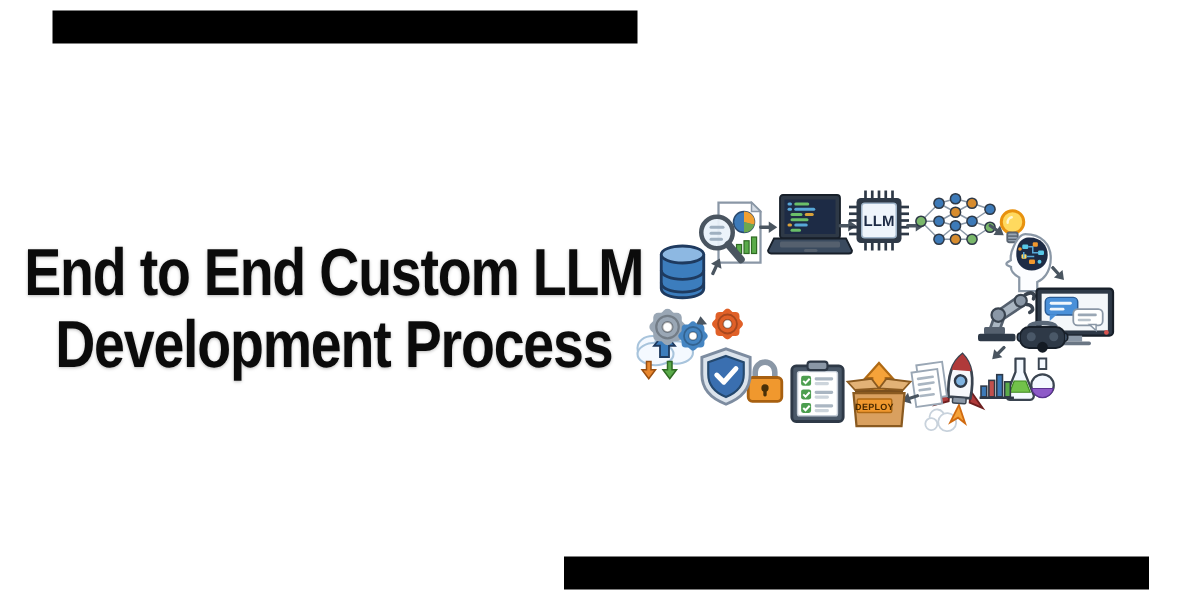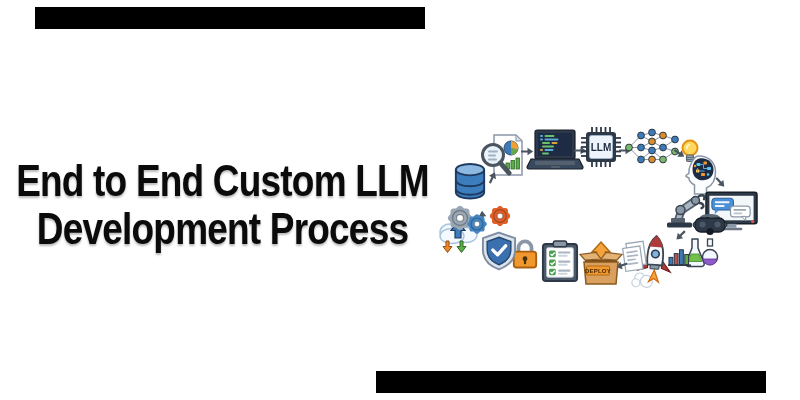--- a/index.html
+++ b/index.html
@@ -5,21 +5,21 @@
   html,body{margin:0;padding:0;}
   body{width:800px;height:400px;background:#ffffff;position:relative;overflow:hidden;
        font-family:"Liberation Sans",sans-serif;}
   .bar{position:absolute;background:#000;}
   #bar-top{left:35px;top:7px;width:390px;height:22px;}
   #bar-bottom{left:376px;top:371px;width:390px;height:22px;}
   .title{position:absolute;left:15px;top:158px;width:415px;text-align:center;
          font-weight:bold;font-size:37px;line-height:40px;letter-spacing:-0.8px;
          color:#0b0b0b;white-space:nowrap;transform:scaleY(1.2);transform-origin:50% 0;
          text-shadow:0 1px 2px rgba(0,0,0,0.28);}
-  #diagram{position:absolute;left:435px;top:108px;width:350px;height:190px;}
+  #diagram{position:absolute;left:420px;top:108px;width:350px;height:190px;}
   .ic{position:absolute;}
   .arrow{position:absolute;width:13px;height:11px;color:#4a5560;}
   svg{display:block;overflow:visible;}
 </style>
 </head>
 <body>
 
 <svg width="0" height="0" style="position:absolute" aria-hidden="true">
   <defs>
     <symbol id="gear" viewBox="-10 -10 20 20">

